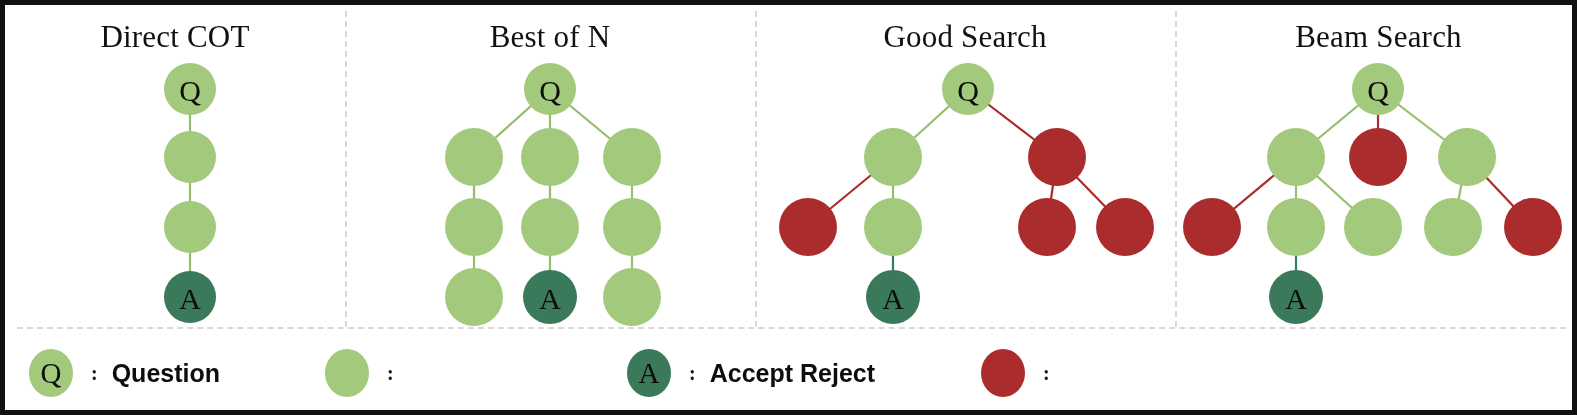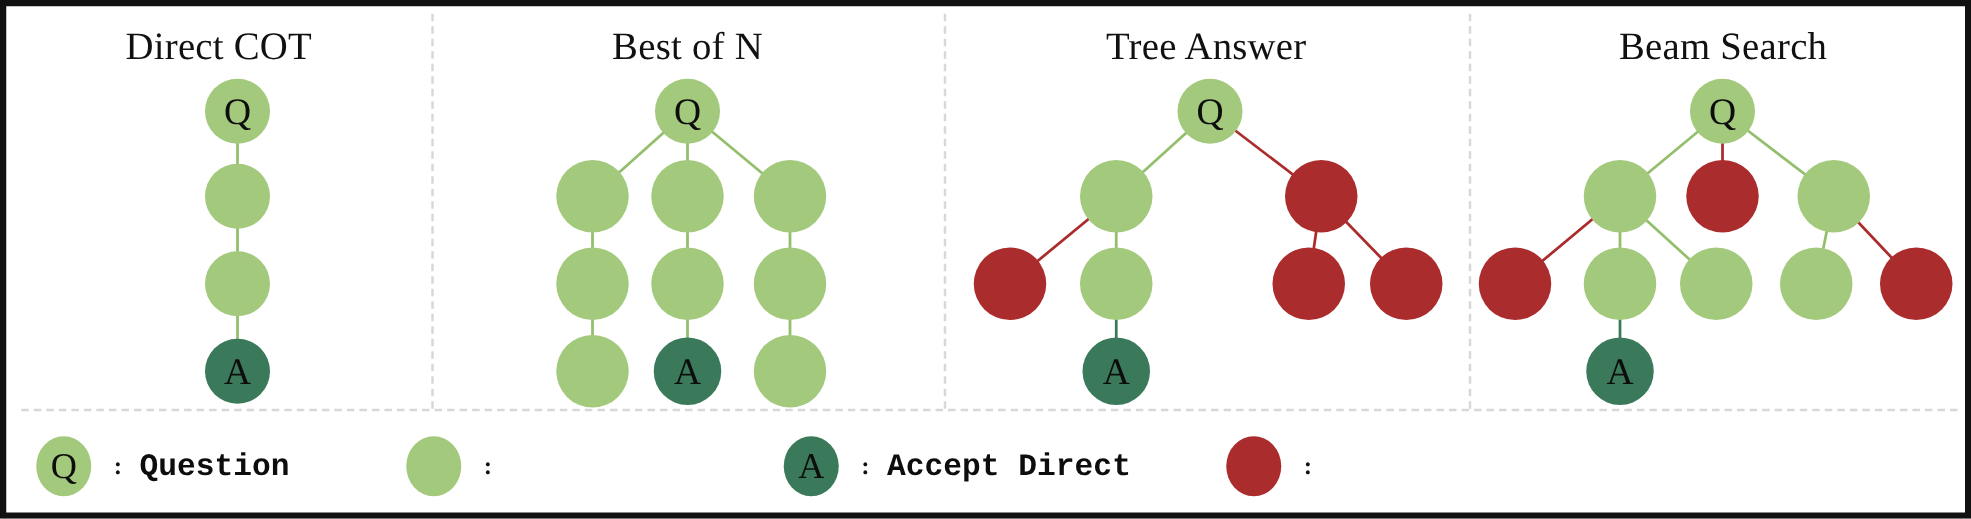--- a/index.html
+++ b/index.html
@@ -95,21 +95,21 @@
     color: #0d0d0d;
   }
   .legend-colon {
     font-family: "Liberation Serif", "DejaVu Serif", serif;
     font-weight: bold;
     font-size: 20px;
     color: #111111;
     margin: 0 14px 0 18px;
   }
   .legend-text {
-    font-family: Liberation Mono, monospace;
+    font-family: Liberation Sans, sans-serif;
     font-weight: bold;
     font-size: 25px;
     color: #0d0d0d;
     white-space: nowrap;
   }
 </style>
 </head>
 <body>
 
 <div id="figure">
@@ -160,21 +160,21 @@
             <circle cx="545" cy="222" r="29" fill="#a3c97c"></circle>
             <circle cx="627" cy="222" r="29" fill="#a3c97c"></circle>
             <circle cx="469" cy="292" r="29" fill="#a3c97c"></circle>
             <circle cx="545" cy="292" r="27" fill="#3a7a5a"></circle>
             <text class="node-label" x="545" y="293">A</text>
             <circle cx="627" cy="292" r="29" fill="#a3c97c"></circle>
           </g>
         </svg>
       </div>
       <div class="panel" style="left: 750px; width: 420px;">
-        <div class="panel-title">Tree Answer</div>
+        <div class="panel-title">Good Search</div>
         <svg class="graph-svg" width="420" height="322" viewBox="750 0 420 322">
           <g>
             <line x1="963" y1="84" x2="888" y2="152" stroke="#93bf6d" stroke-width="2.2"></line>
             <line x1="963" y1="84" x2="1052" y2="152" stroke="#ab2c2c" stroke-width="2.2"></line>
             <line x1="888" y1="152" x2="803" y2="222" stroke="#ab2c2c" stroke-width="2.2"></line>
             <line x1="888" y1="152" x2="888" y2="222" stroke="#93bf6d" stroke-width="2.2"></line>
             <line x1="1052" y1="152" x2="1042" y2="222" stroke="#ab2c2c" stroke-width="2.2"></line>
             <line x1="1052" y1="152" x2="1120" y2="222" stroke="#ab2c2c" stroke-width="2.2"></line>
             <line x1="888" y1="222" x2="888" y2="292" stroke="#3a7a5a" stroke-width="2.2"></line>
           </g>
@@ -232,21 +232,21 @@
         <span class="legend-colon">:</span>
         <span class="legend-text">Question</span>
       </div>
       <div class="legend-item" style="left: 320px;">
         <div class="legend-swatch" style="background: rgb(163, 201, 124);"></div>
         <span class="legend-colon">:</span>
       </div>
       <div class="legend-item" style="left: 622px;">
         <div class="legend-swatch" style="background: rgb(58, 122, 90);">A</div>
         <span class="legend-colon">:</span>
-        <span class="legend-text">Accept Direct</span>
+        <span class="legend-text">Accept Reject</span>
       </div>
       <div class="legend-item" style="left: 976px;">
         <div class="legend-swatch" style="background: rgb(171, 44, 44);"></div>
         <span class="legend-colon">:</span>
       </div>
     </div>
 
 </div>
 
 </body></html>

